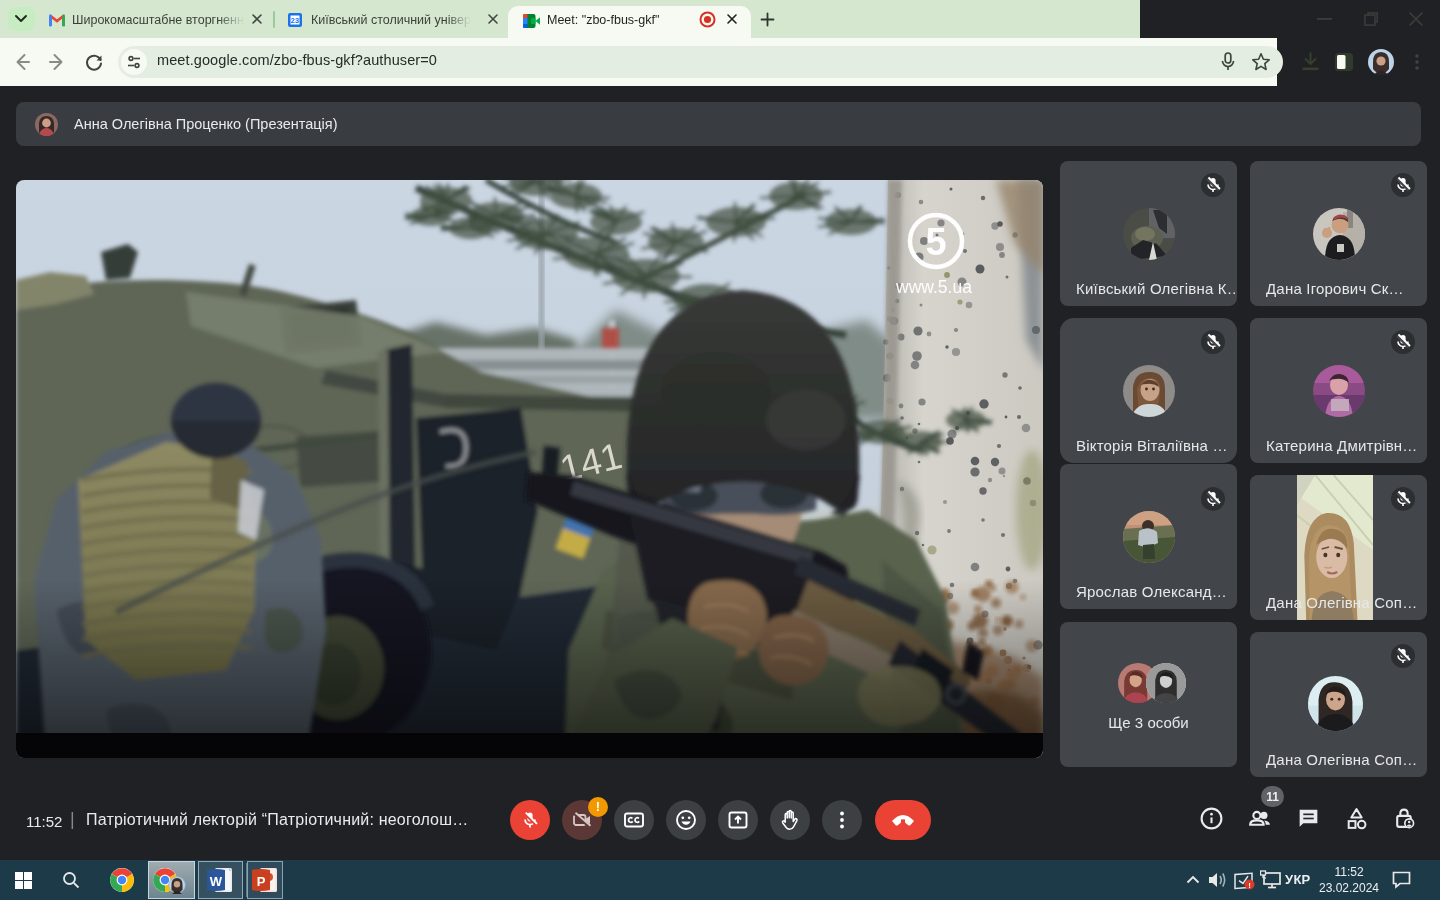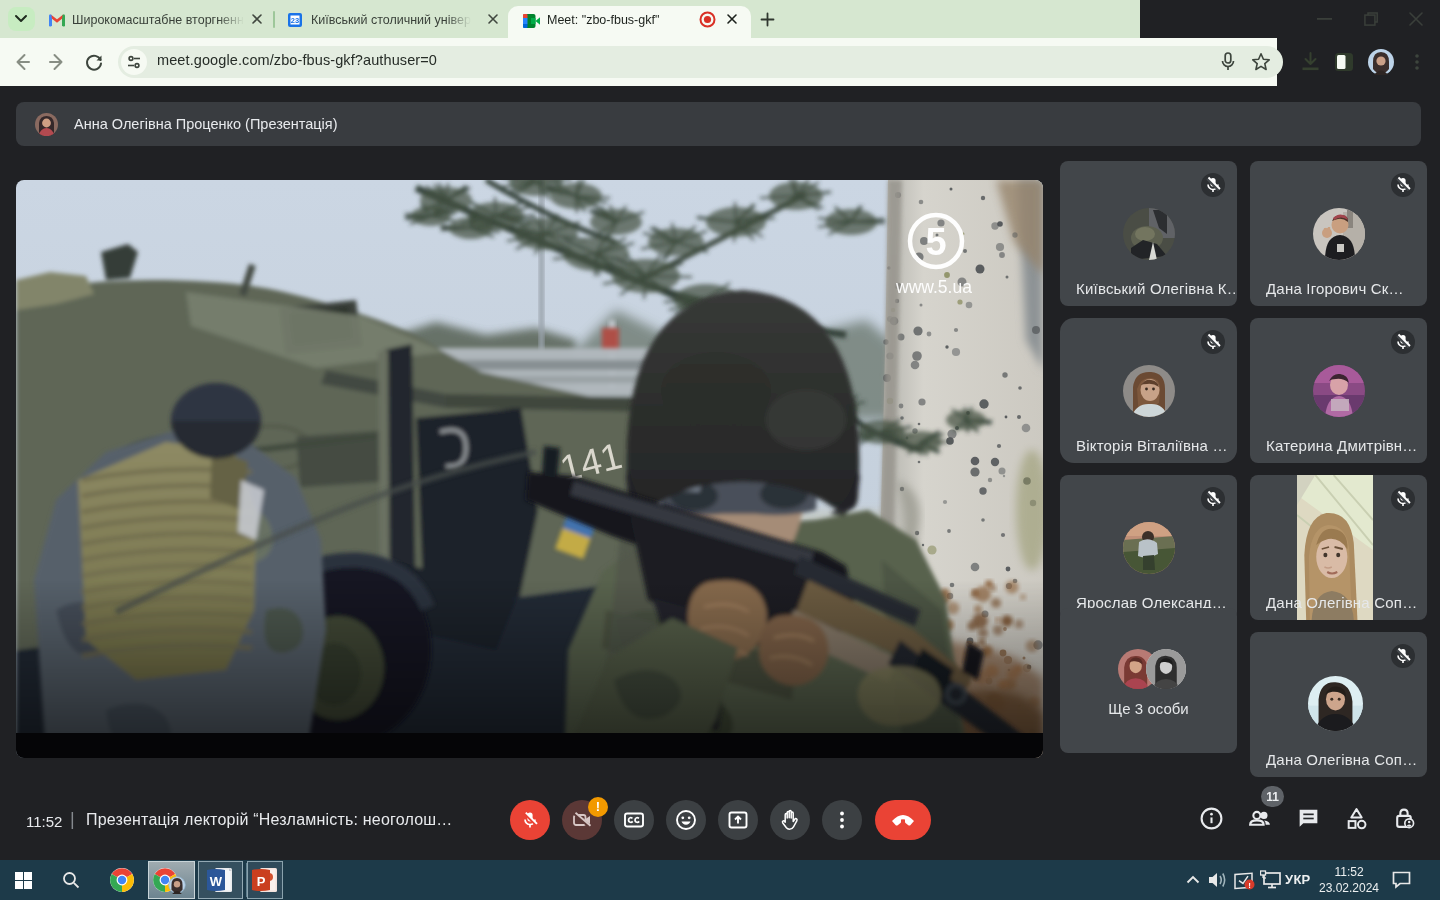--- a/index.html
+++ b/index.html
@@ -830,21 +830,21 @@
     <svg class="abs" style="left:1391px;top:244px" width="24" height="24" viewBox="0 0 24 24">
 <circle cx="12" cy="12" r="12" fill="rgba(22,23,26,0.5)"></circle>
 <g stroke="#ffffff" stroke-width="1.6" fill="none">
 <rect x="9.4" y="5" width="5.2" height="8.6" rx="2.6" fill="#ffffff" stroke="none"></rect>
 <path d="M7 11.5 a5 5 0 0 0 10 0"></path>
 <line x1="12" y1="16.5" x2="12" y2="19"></line>
 </g>
 <line x1="6.5" y1="5.5" x2="18" y2="17" stroke="#42464a" stroke-width="3.4"></line>
 <line x1="7.5" y1="4.5" x2="19" y2="16" stroke="#ffffff" stroke-width="1.8"></line>
 </svg>
-<div class="tile" style="left:1060px;top:389px;text-align:center;">
+<div class="tile" style="left:1060px;top:378px;text-align:center;">
       <svg class="abs" style="left:63px;top:47px" width="52" height="52" viewBox="0 0 52 52">
         <defs>
           <clipPath id="c6347">
             <circle cx="26" cy="26" r="26"></circle>
           </clipPath>
         </defs>
         <g clip-path="url(#c6347)">
           <rect width="52" height="52" fill="#c09078"></rect>
 <rect x="0" y="0" width="52" height="14" fill="#cfa183"></rect>
 <path d="M0 18 L52 14 L52 30 L0 34 Z" fill="#6a6f52"></path>
@@ -888,21 +888,21 @@
     <svg class="abs" style="left:1391px;top:401px" width="24" height="24" viewBox="0 0 24 24">
 <circle cx="12" cy="12" r="12" fill="rgba(22,23,26,0.5)"></circle>
 <g stroke="#ffffff" stroke-width="1.6" fill="none">
 <rect x="9.4" y="5" width="5.2" height="8.6" rx="2.6" fill="#ffffff" stroke="none"></rect>
 <path d="M7 11.5 a5 5 0 0 0 10 0"></path>
 <line x1="12" y1="16.5" x2="12" y2="19"></line>
 </g>
 <line x1="6.5" y1="5.5" x2="18" y2="17" stroke="#42464a" stroke-width="3.4"></line>
 <line x1="7.5" y1="4.5" x2="19" y2="16" stroke="#ffffff" stroke-width="1.8"></line>
 </svg>
-<div class="tile" style="left:1060px;top:522px;">
+<div class="tile" style="left:1060px;top:536px;">
       <svg class="abs" style="left:58px;top:41px" width="40" height="40" viewBox="0 0 52 52">
         <defs>
           <clipPath id="q7a">
             <circle cx="26" cy="26" r="26"></circle>
           </clipPath>
         </defs>
         <g clip-path="url(#q7a)">
           <rect width="52" height="52" fill="#b87a74"></rect>
 <path d="M8 52 L8 24 Q10 8 24 9 Q38 10 38 26 L38 52 Z" fill="#7a3a34"></path>
 <ellipse cx="23" cy="22" rx="8" ry="9.5" fill="#d3a488"></ellipse>
@@ -952,21 +952,21 @@
 <g stroke="#ffffff" stroke-width="1.6" fill="none">
 <rect x="9.4" y="5" width="5.2" height="8.6" rx="2.6" fill="#ffffff" stroke="none"></rect>
 <path d="M7 11.5 a5 5 0 0 0 10 0"></path>
 <line x1="12" y1="16.5" x2="12" y2="19"></line>
 </g>
 <line x1="6.5" y1="5.5" x2="18" y2="17" stroke="#42464a" stroke-width="3.4"></line>
 <line x1="7.5" y1="4.5" x2="19" y2="16" stroke="#ffffff" stroke-width="1.8"></line>
 </svg>
 <div class="abs" style="left:26px;top:727px;color:#e8eaed;font-size:15px;">11:52</div>
 <div class="abs" style="left:70px;top:723px;color:#85898e;font-size:18px;">|</div>
-<div class="abs" style="left:86px;top:725px;color:#e8eaed;font-size:16px;font-weight:500;letter-spacing:.2px;">Презентація лекторій “Незламність: неоголош…</div>
+<div class="abs" style="left:86px;top:725px;color:#e8eaed;font-size:16px;font-weight:500;letter-spacing:.2px;">Патріотичний лекторій “Патріотичний: неоголош…</div>
 <div class="cbtn" style="left:510px;top:714px;background:#ea4335;"></div>
 <svg class="abs" style="left:518px;top:722px" width="24" height="24" viewBox="0 0 24 24">
 <rect x="9.4" y="4.6" width="5.2" height="8.8" rx="2.6" fill="#fff"></rect>
 <path d="M7 11.5 a5 5 0 0 0 10 0" stroke="#fff" stroke-width="1.7" fill="none"></path>
 <line x1="12" y1="16.5" x2="12" y2="19.4" stroke="#fff" stroke-width="1.7"></line>
 <line x1="6.8" y1="5.6" x2="18" y2="16.8" stroke="#ea4335" stroke-width="2.8"></line>
 <line x1="7.8" y1="4.6" x2="19" y2="15.8" stroke="#fff" stroke-width="1.9"></line>
     </svg>
 <div class="cbtn" style="left:562px;top:714px;background:#5b3836;"></div>
 <svg class="abs" style="left:570px;top:722px" width="24" height="24" viewBox="0 0 24 24">

